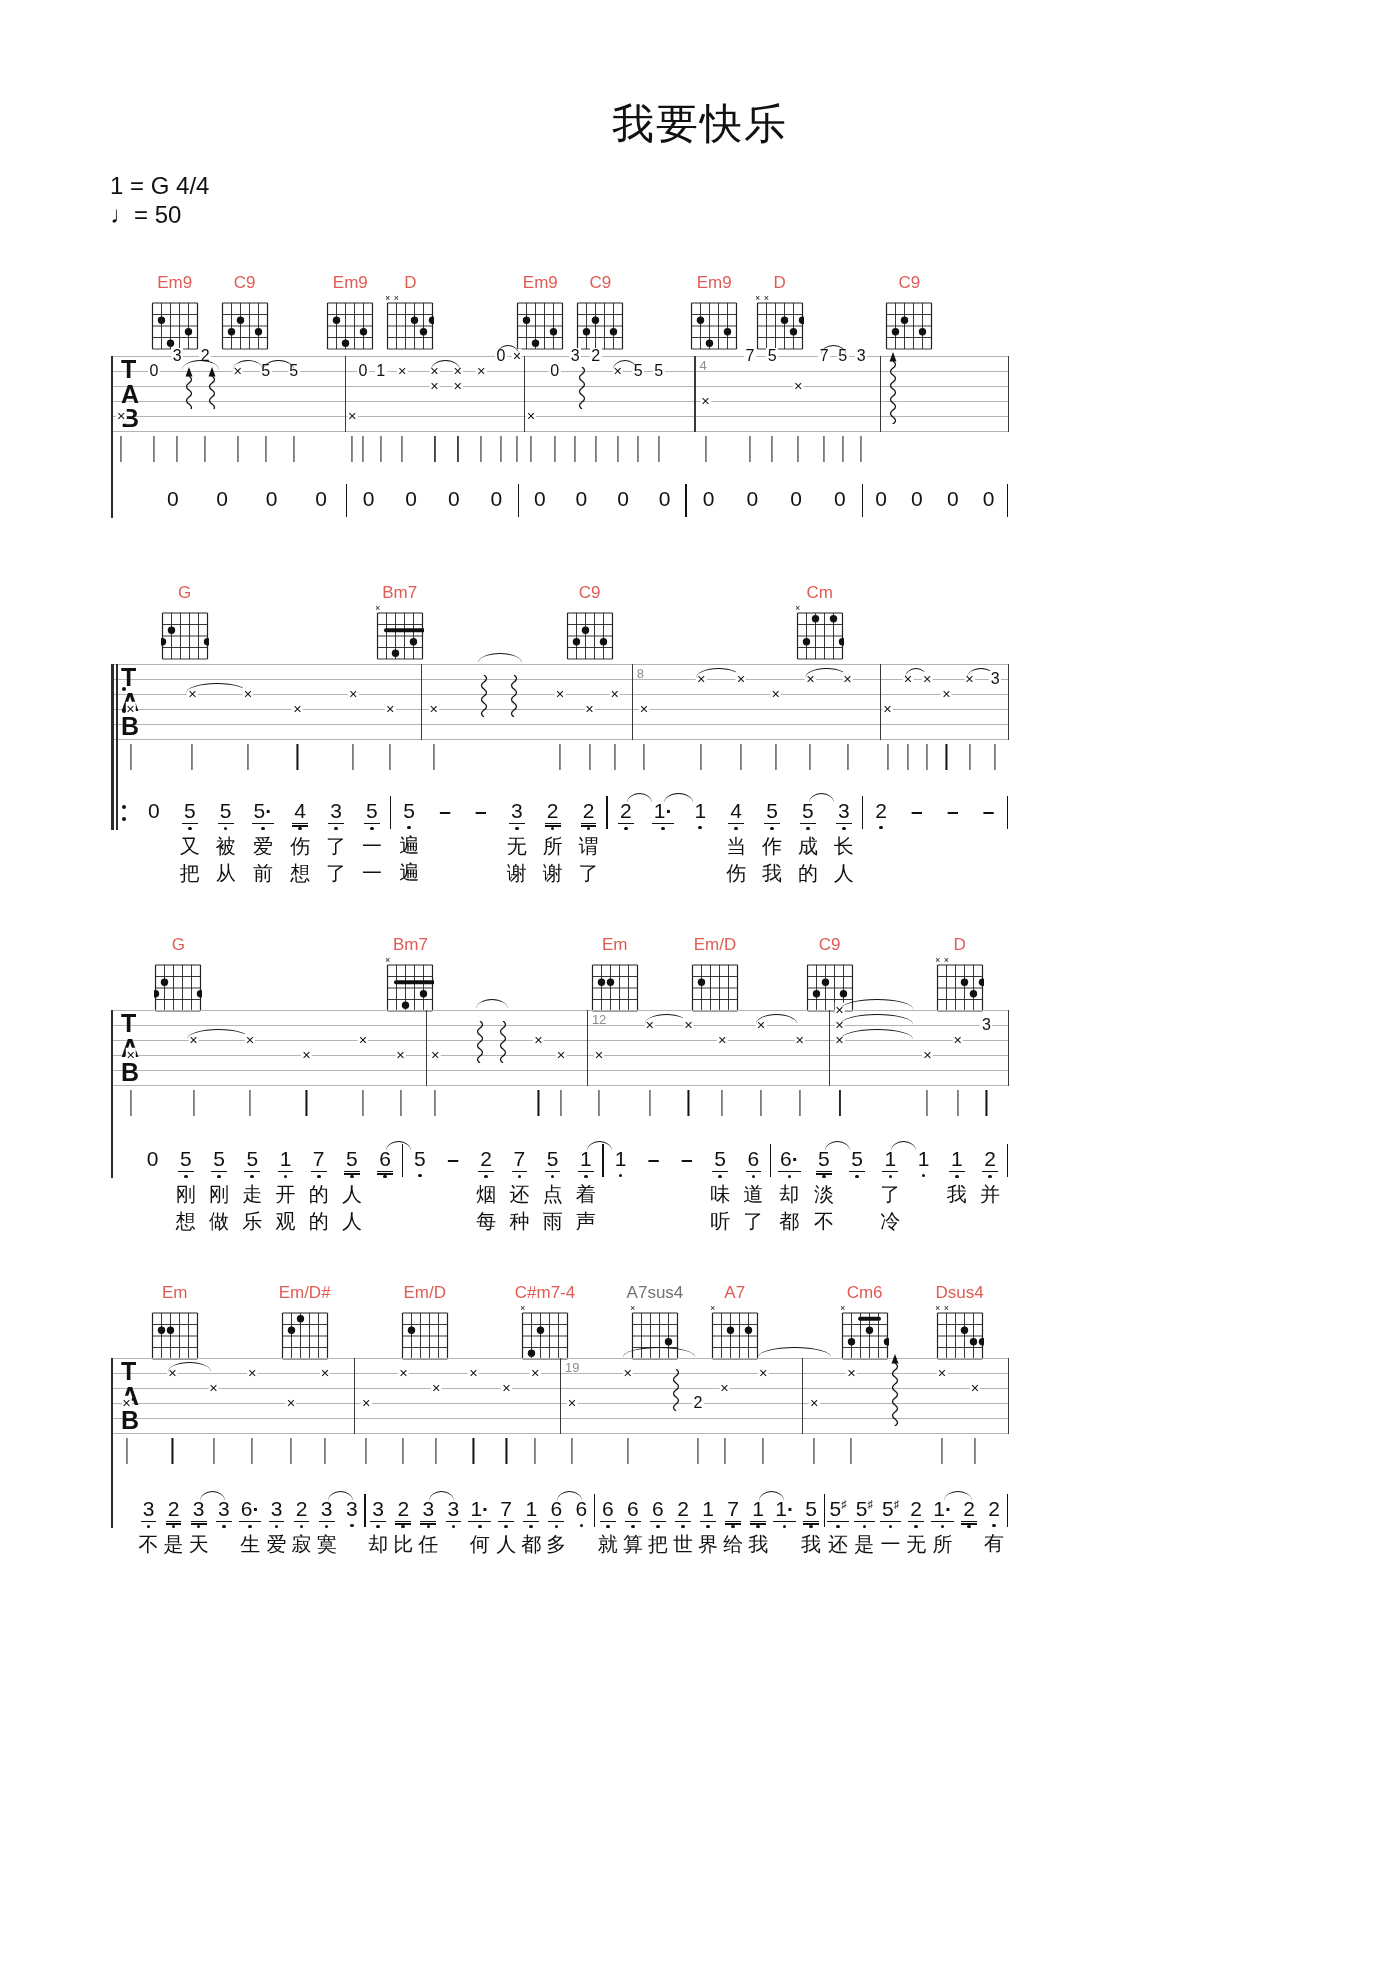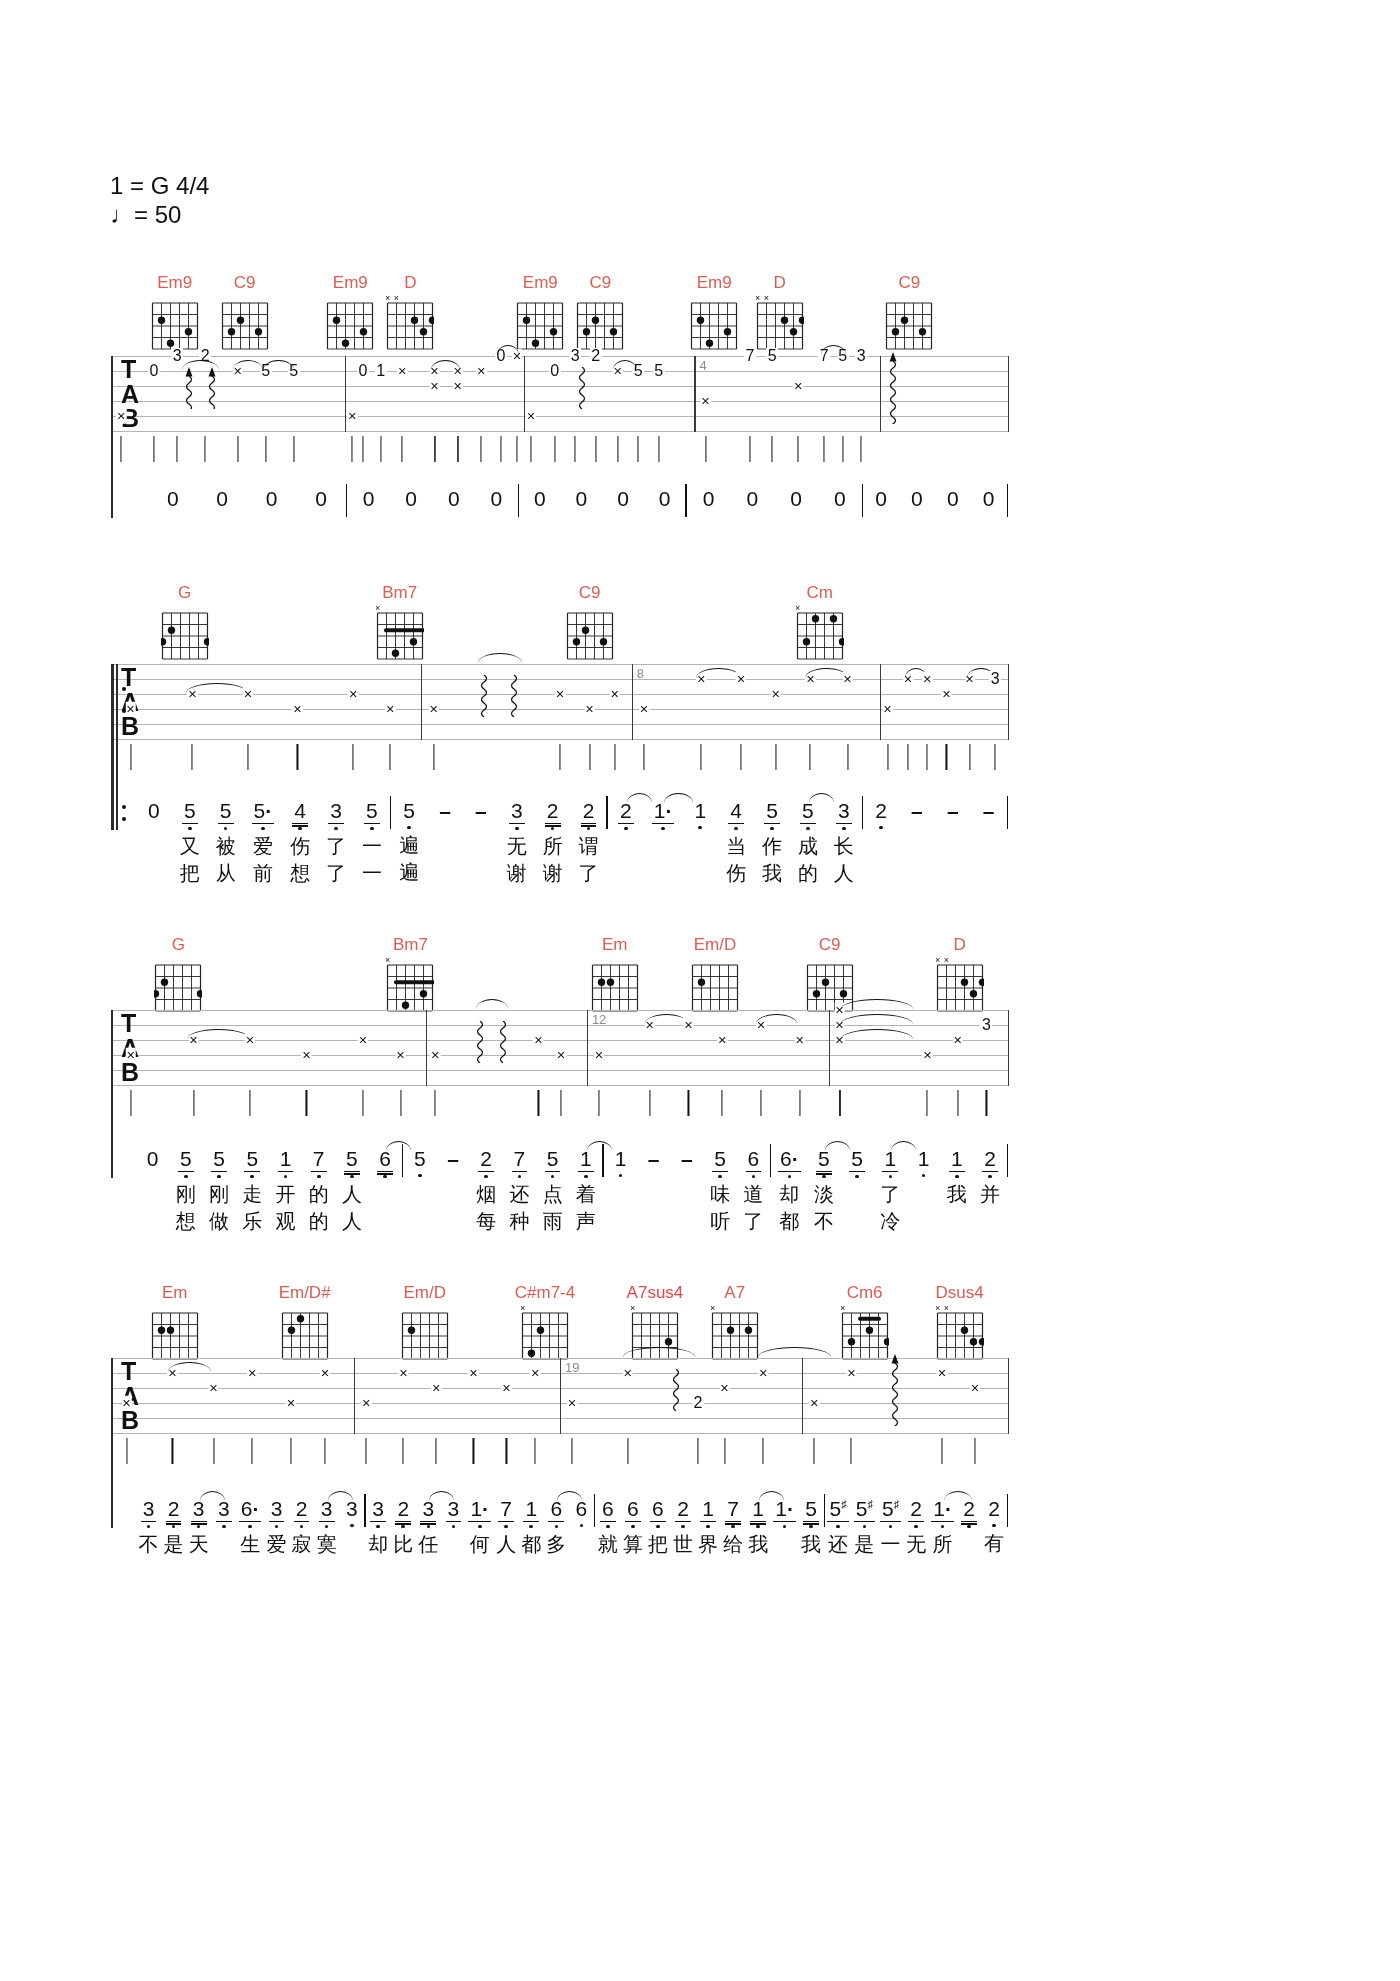--- a/index.html
+++ b/index.html
@@ -44,20 +44,21 @@
   .dotb{width:3.6px;height:3.6px;border-radius:50%;background:#111;}
   .lyr{font-size:20px;height:27px;line-height:27px;white-space:nowrap;}
   .slur{position:absolute;top:-5px;left:55%;width:125%;height:9px;border-top:1.6px solid #111;
         border-radius:50% 50% 0 0 / 100% 100% 0 0;z-index:2;}
   .vbar{width:1.4px;height:33px;background:#111;flex:0 0 auto;margin-top:-2px;}
 </style>
 </head>
 <body>
 
 <div class="page">
+  <div class="title">我要快乐</div>
   <div class="keysig">1 = G 4/4</div>
   <div class="tempo">♩= 50</div>
   <div class="content" id="score">
       <div class="crow" style="top: 272px;">
         <div class="chord" style="left: 7%;">
           <div class="clabel" style="color: rgb(223, 92, 85);">Em9</div>
           <div class="cdia"><svg width="48" height="58" viewBox="0 0 48 58">
               <line x1="1.5" y1="10" x2="1.5" y2="56" stroke="#222" stroke-width="1.2"></line>
               <line x1="10.5" y1="10" x2="10.5" y2="56" stroke="#222" stroke-width="0.9"></line>
               <line x1="19.5" y1="10" x2="19.5" y2="56" stroke="#222" stroke-width="0.9"></line>
@@ -1267,21 +1268,21 @@
               <line x1="1.5" y1="10" x2="46.5" y2="10" stroke="#222" stroke-width="1.2"></line>
               <line x1="1.5" y1="21.5" x2="46.5" y2="21.5" stroke="#222" stroke-width="0.9"></line>
               <line x1="1.5" y1="33" x2="46.5" y2="33" stroke="#222" stroke-width="0.9"></line>
               <line x1="1.5" y1="44.5" x2="46.5" y2="44.5" stroke="#222" stroke-width="0.9"></line>
               <line x1="1.5" y1="56" x2="46.5" y2="56" stroke="#222" stroke-width="0.9"></line>
               <circle cx="19.5" cy="27.25" r="3.7" fill="#111111"></circle>
               <circle cx="10.5" cy="50.25" r="3.7" fill="#111111"></circle>
             </svg></div>
         </div>
         <div class="chord" style="left: 60.6%;">
-          <div class="clabel" style="color: #ef4444;">A7sus4</div>
+          <div class="clabel" style="color: #737373;">A7sus4</div>
           <div class="cdia"><svg width="48" height="58" viewBox="0 0 48 58">
               <text x="1.5" y="7.5" font-size="9" text-anchor="middle" fill="#111111">×</text>
               <line x1="1.5" y1="10" x2="1.5" y2="56" stroke="#222" stroke-width="1.2"></line>
               <line x1="10.5" y1="10" x2="10.5" y2="56" stroke="#222" stroke-width="0.9"></line>
               <line x1="19.5" y1="10" x2="19.5" y2="56" stroke="#222" stroke-width="0.9"></line>
               <line x1="28.5" y1="10" x2="28.5" y2="56" stroke="#222" stroke-width="0.9"></line>
               <line x1="37.5" y1="10" x2="37.5" y2="56" stroke="#222" stroke-width="0.9"></line>
               <line x1="46.5" y1="10" x2="46.5" y2="56" stroke="#222" stroke-width="1.2"></line>
               <line x1="1.5" y1="10" x2="46.5" y2="10" stroke="#222" stroke-width="1.2"></line>
               <line x1="1.5" y1="21.5" x2="46.5" y2="21.5" stroke="#222" stroke-width="0.9"></line>

